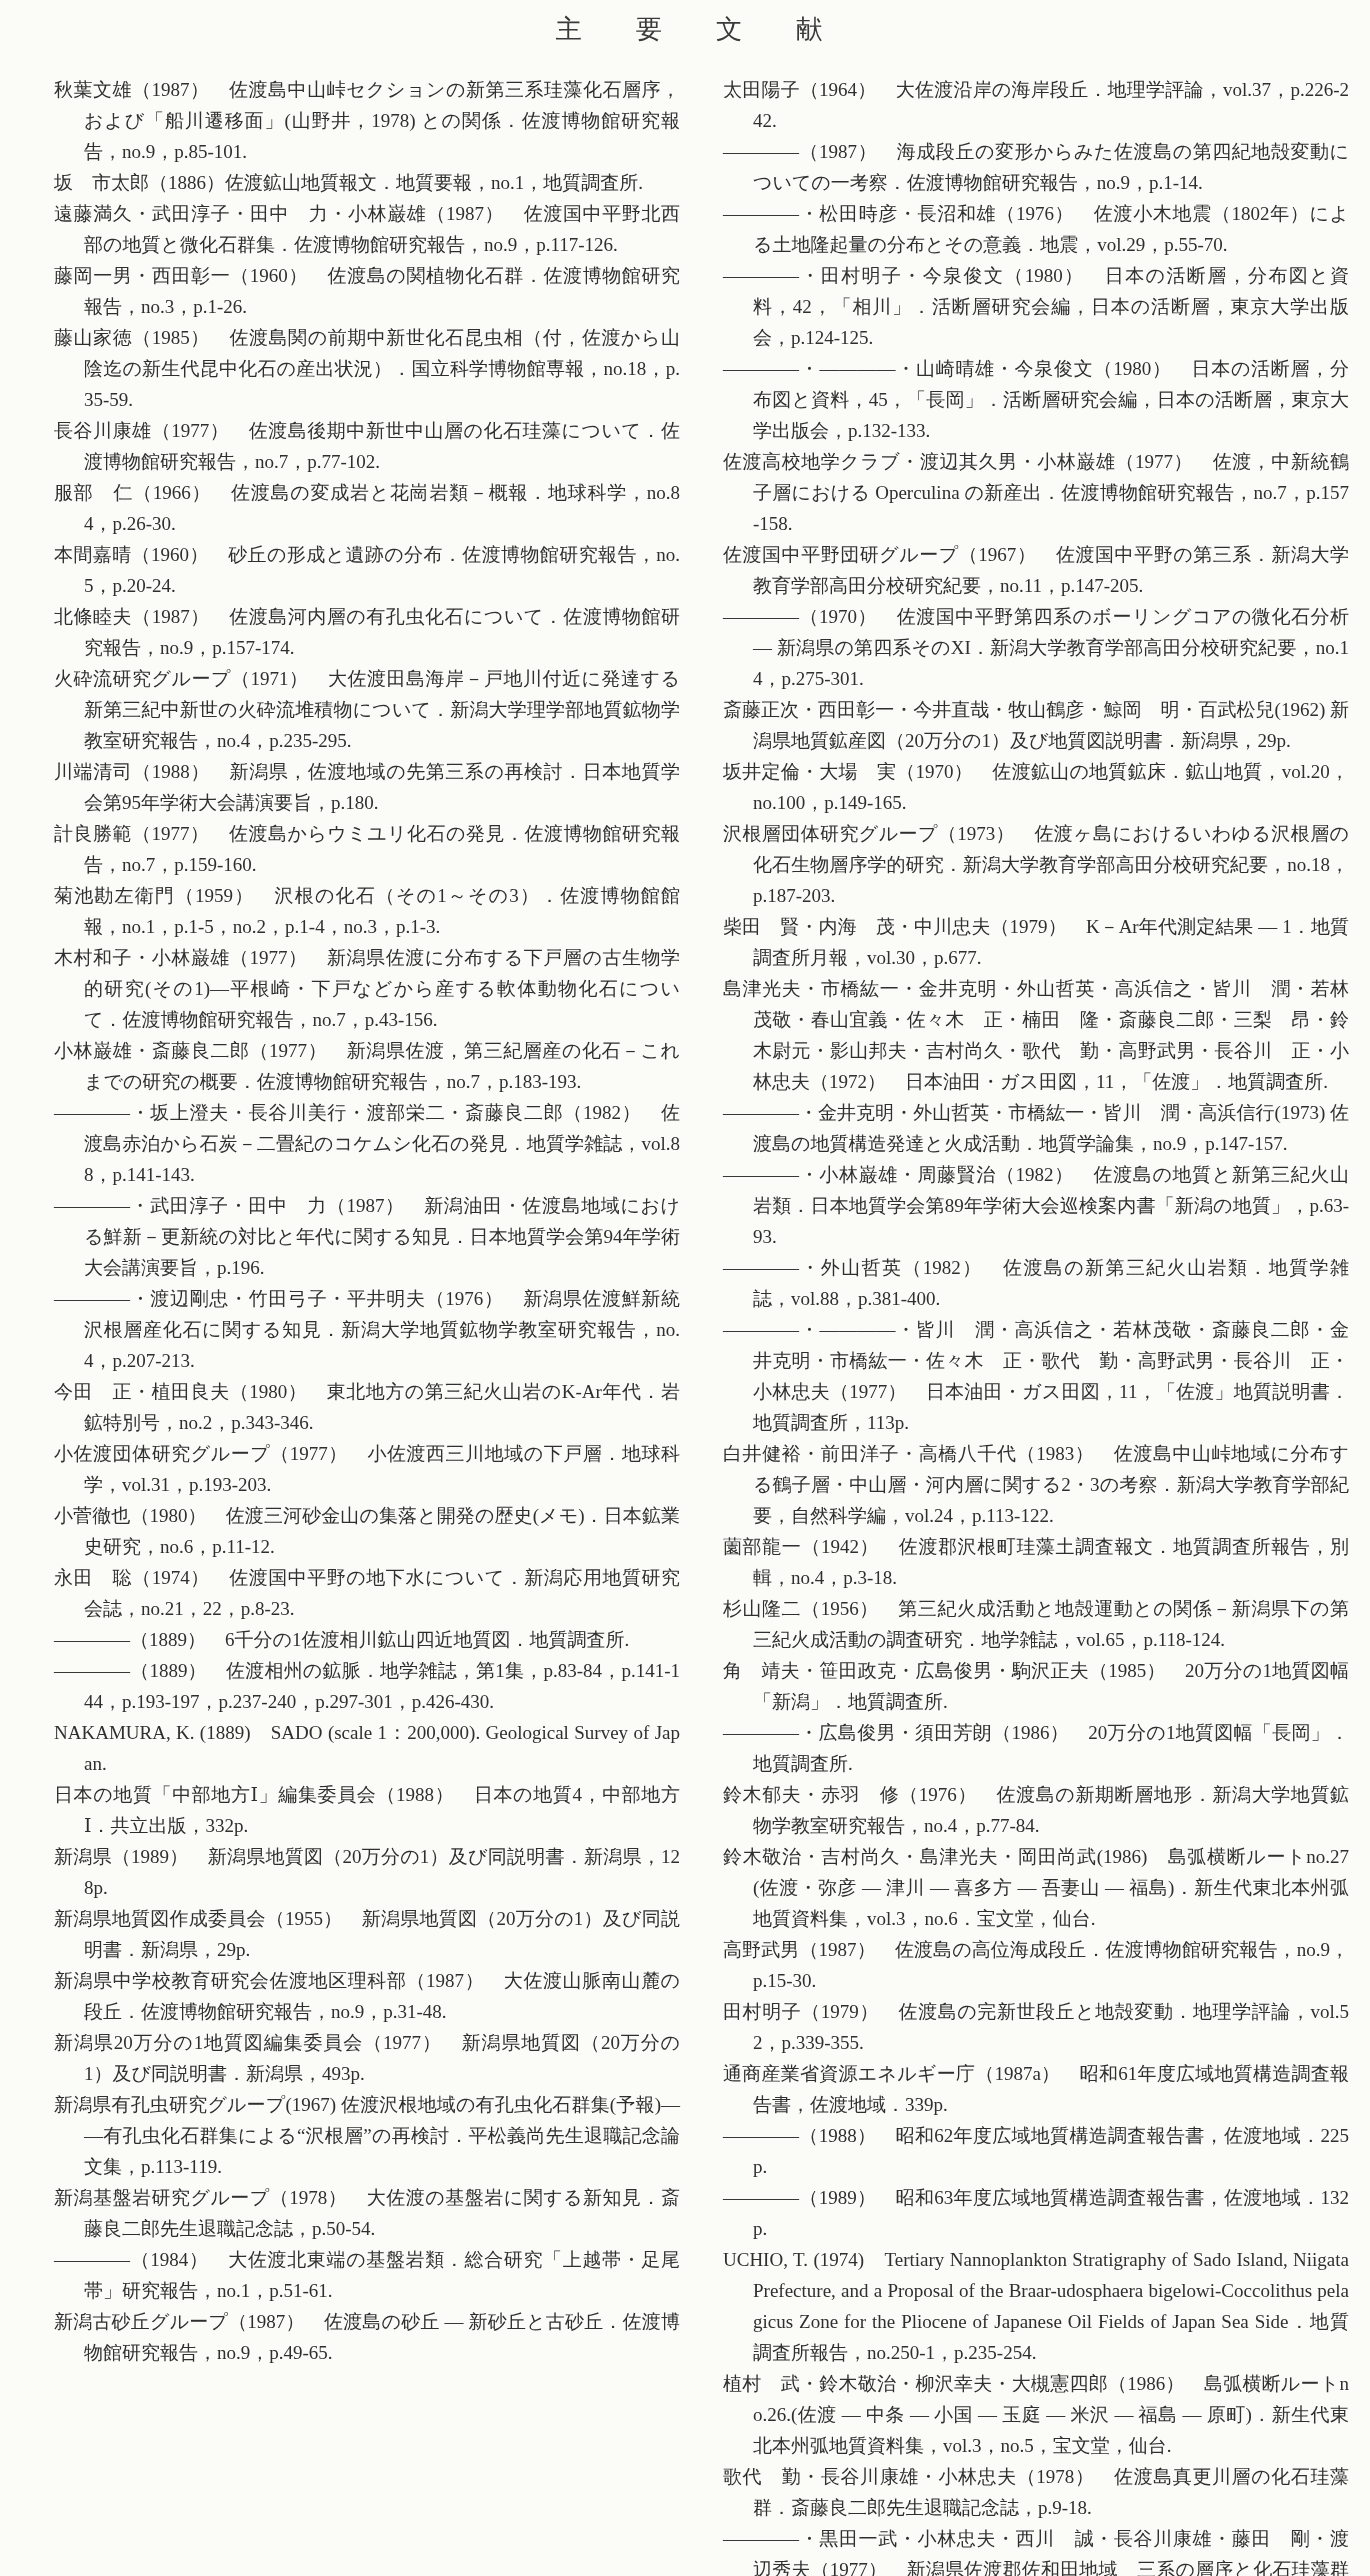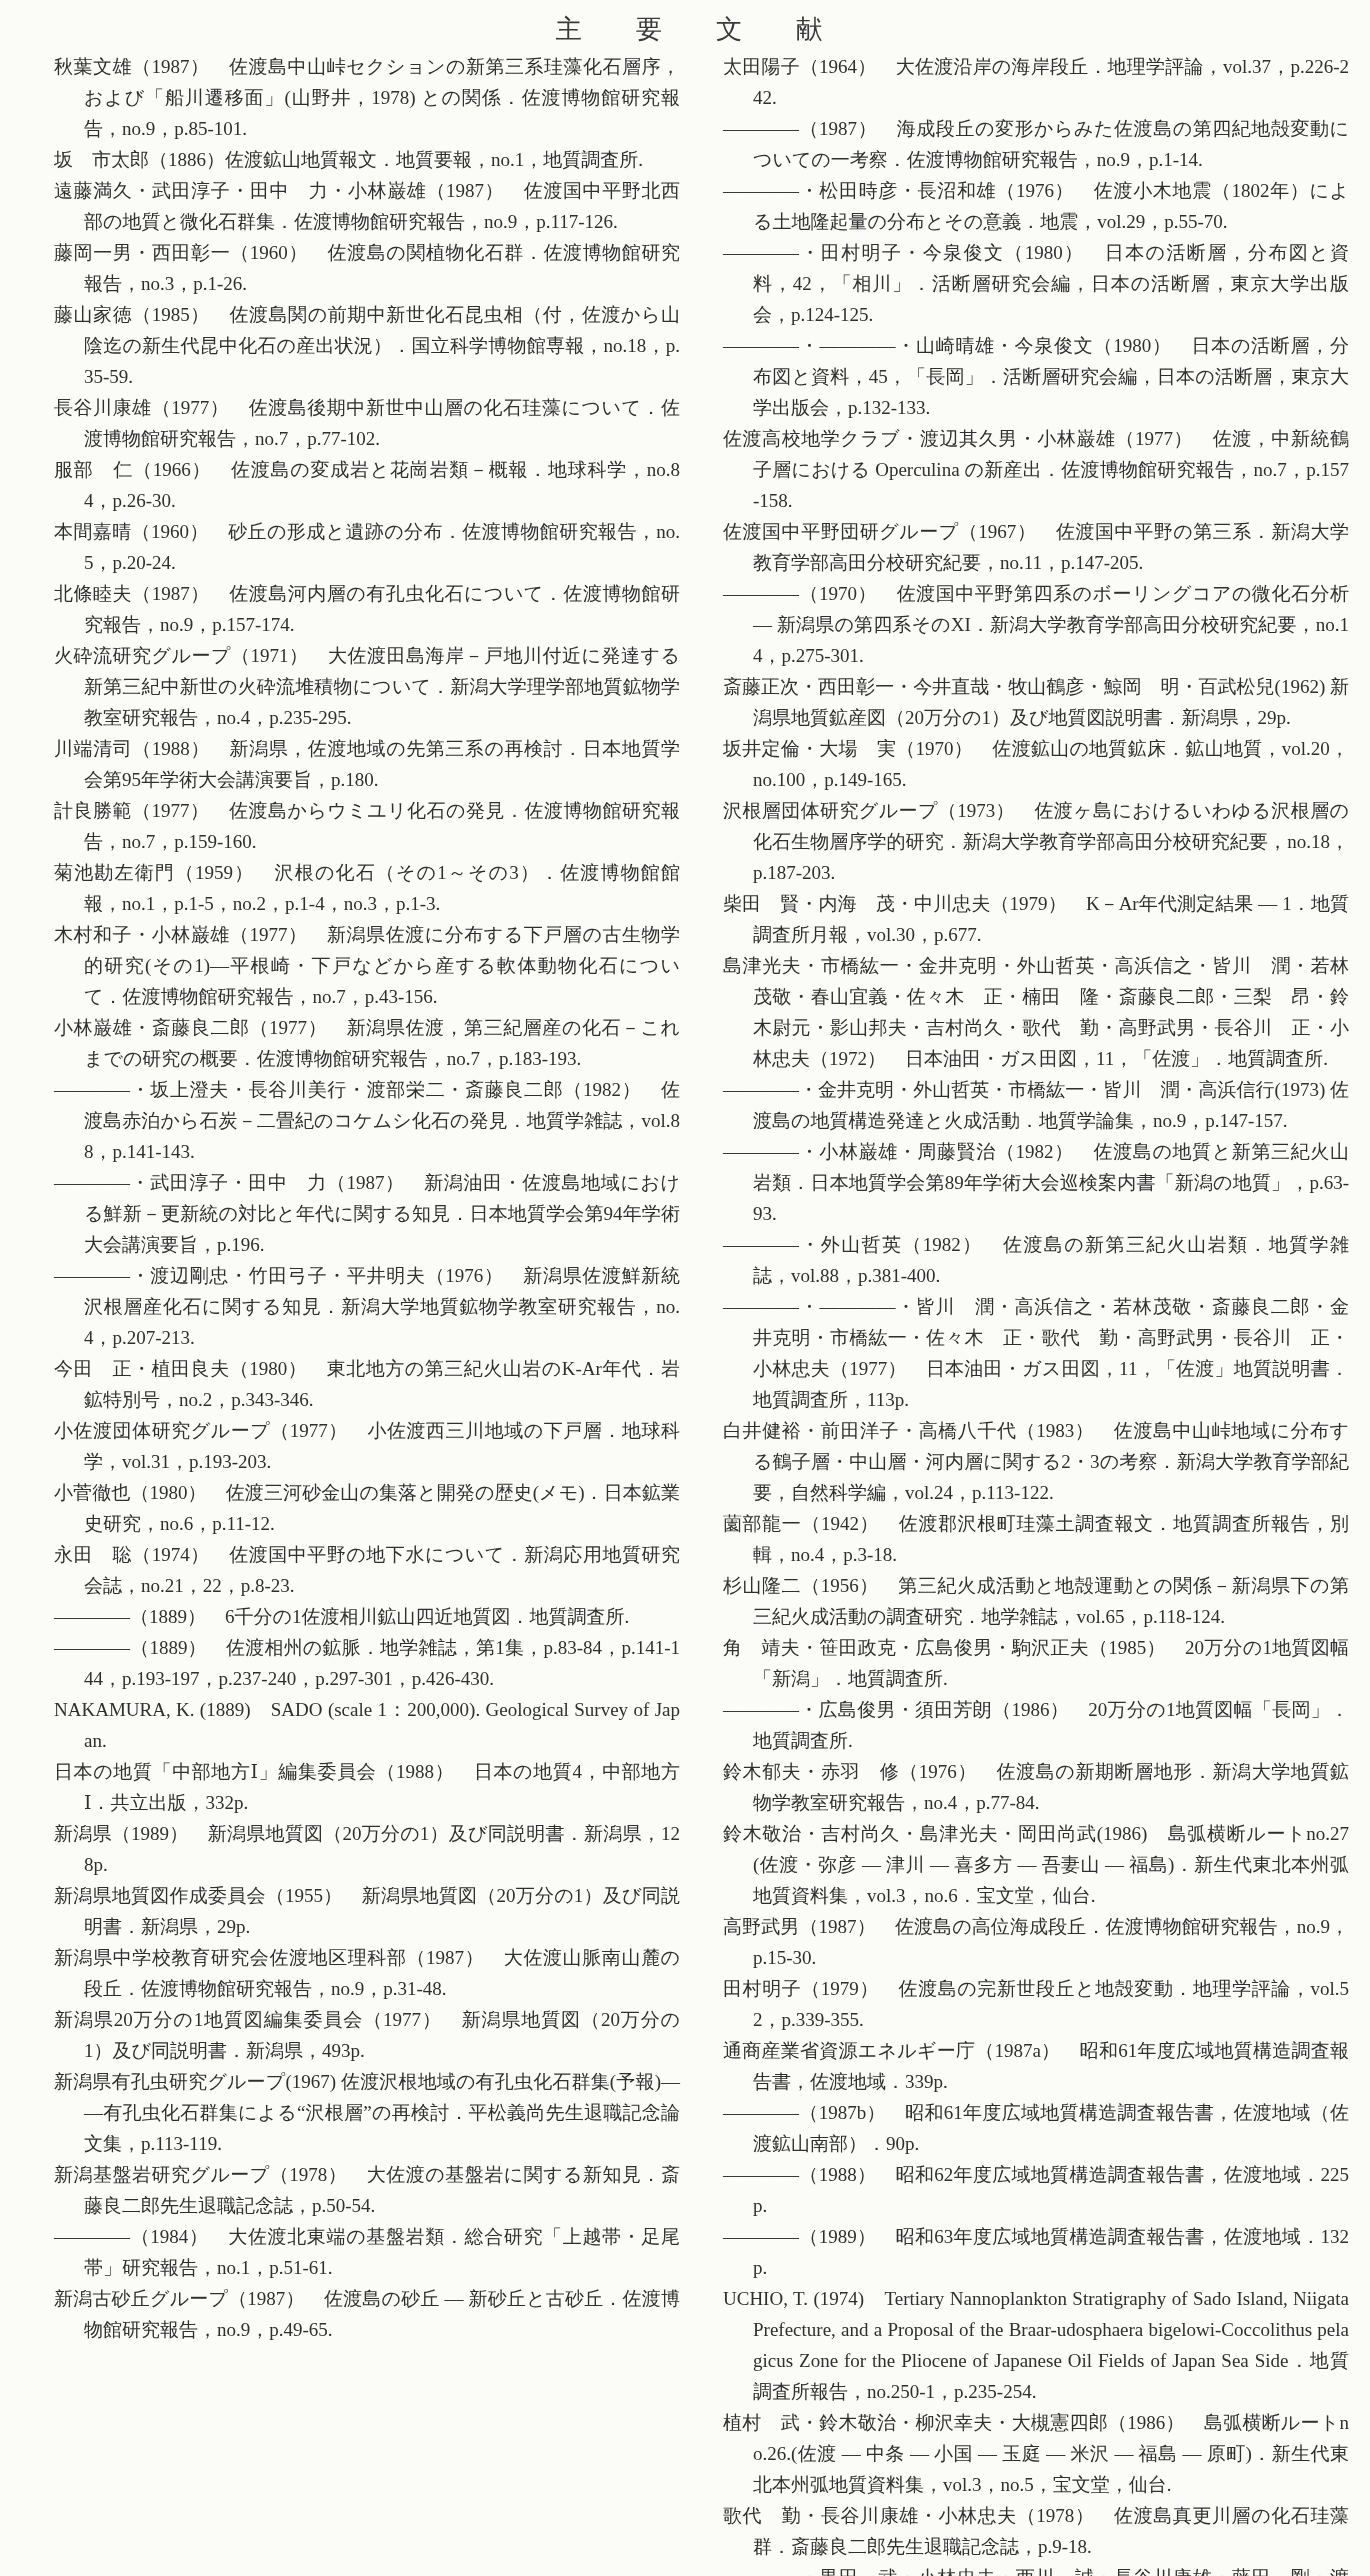--- a/index.html
+++ b/index.html
@@ -15,21 +15,21 @@
     box-sizing: border-box;
     width: 1371px;
     height: 2576px;
     padding: 11.7px 19.6px 9.8px 54px;
   }
   .doc-title {
     text-align: center;
     font-size: 26.4px;
     font-weight: normal;
     letter-spacing: 13.7px;
-    margin: 0 0 4px 0;
+    margin: 0 0 27px 0;
     padding-right: 13.7px; 
     color: #3a3a3a;
   }
   .columns {
     display: flex;
     gap: 43px;
     align-items: flex-start;
   }
   .col {
     width: 626px;
@@ -109,21 +109,20 @@
         <p class="entry">白井健裕・前田洋子・高橋八千代（1983）　佐渡島中山峠地域に分布する鶴子層・中山層・河内層に関する2・3の考察．新潟大学教育学部紀要，自然科学編，vol.24，p.113-122.</p>
         <p class="entry">薗部龍一（1942）　佐渡郡沢根町珪藻土調査報文．地質調査所報告，別輯，no.4，p.3-18.</p>
         <p class="entry">杉山隆二（1956）　第三紀火成活動と地殻運動との関係－新潟県下の第三紀火成活動の調査研究．地学雑誌，vol.65，p.118-124.</p>
         <p class="entry">角　靖夫・笹田政克・広島俊男・駒沢正夫（1985）　20万分の1地質図幅「新潟」．地質調査所.</p>
         <p class="entry">――――・広島俊男・須田芳朗（1986）　20万分の1地質図幅「長岡」．地質調査所.</p>
         <p class="entry">鈴木郁夫・赤羽　修（1976）　佐渡島の新期断層地形．新潟大学地質鉱物学教室研究報告，no.4，p.77-84.</p>
         <p class="entry">鈴木敬治・吉村尚久・島津光夫・岡田尚武(1986)　島弧横断ルートno.27(佐渡・弥彦 ― 津川 ― 喜多方 ― 吾妻山 ― 福島)．新生代東北本州弧地質資料集，vol.3，no.6．宝文堂，仙台.</p>
         <p class="entry">高野武男（1987）　佐渡島の高位海成段丘．佐渡博物館研究報告，no.9，p.15-30.</p>
         <p class="entry">田村明子（1979）　佐渡島の完新世段丘と地殻変動．地理学評論，vol.52，p.339-355.</p>
         <p class="entry">通商産業省資源エネルギー庁（1987a）　昭和61年度広域地質構造調査報告書，佐渡地域．339p.</p>
-        <p class="entry">――――（1987b）　昭和61年度広域地質構造調査報告書，佐渡地域（佐渡鉱山南部）．90p.</p>
         <p class="entry">――――（1988）　昭和62年度広域地質構造調査報告書，佐渡地域．225p.</p>
         <p class="entry">――――（1989）　昭和63年度広域地質構造調査報告書，佐渡地域．132p.</p>
         <p class="entry">UCHIO, T. (1974)　Tertiary Nannoplankton Stratigraphy of Sado Island, Niigata Prefecture, and a Proposal of the Braar-udosphaera bigelowi-Coccolithus pelagicus Zone for the Pliocene of Japanese Oil Fields of Japan Sea Side．地質調査所報告，no.250-1，p.235-254.</p>
         <p class="entry">植村　武・鈴木敬治・柳沢幸夫・大槻憲四郎（1986）　島弧横断ルートno.26.(佐渡 ― 中条 ― 小国 ― 玉庭 ― 米沢 ― 福島 ― 原町)．新生代東北本州弧地質資料集，vol.3，no.5，宝文堂，仙台.</p>
         <p class="entry">歌代　勤・長谷川康雄・小林忠夫（1978）　佐渡島真更川層の化石珪藻群．斎藤良二郎先生退職記念誌，p.9-18.</p>
         <p class="entry">――――・黒田一武・小林忠夫・西川　誠・長谷川康雄・藤田　剛・渡辺秀夫（1977）　新潟県佐渡郡佐和田地域　三系の層序と化石珪藻群集．佐渡博物館研究報告，no.7，p.45-62.</p>
     </div>
   </div>
 </div>
 

